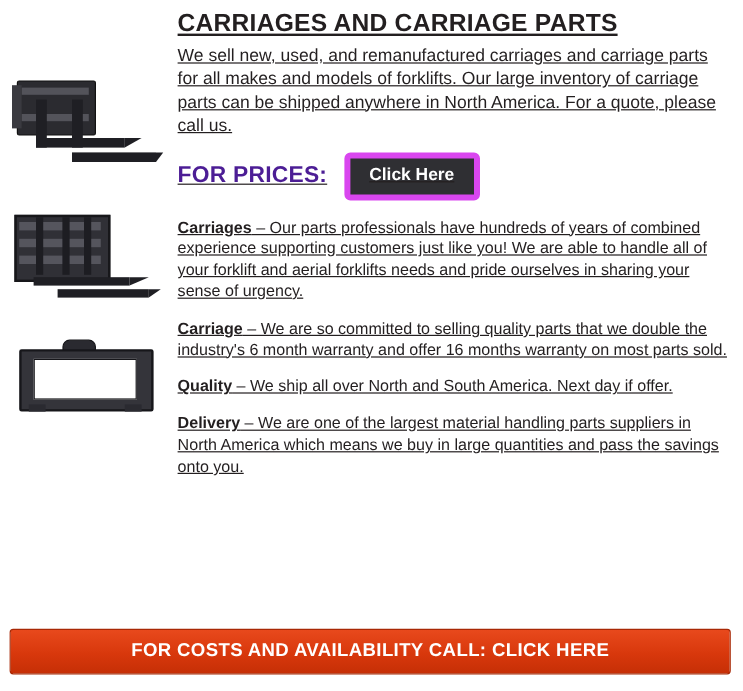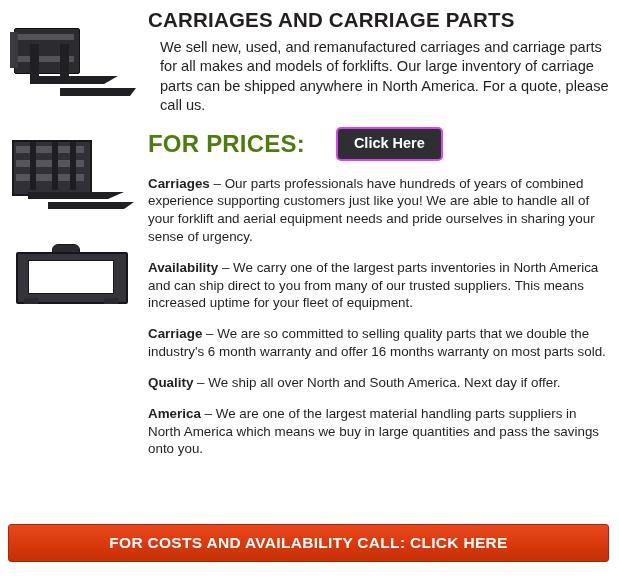--- a/index.html
+++ b/index.html
@@ -16,21 +16,22 @@
   }
   .page {
     position: relative;
     width: 619px;
     height: 576px;
     box-sizing: border-box;
     padding: 8px 10px 0 8px;
   }
   .columns {
     display: flex;
-    align-items: flex-start;
+    align-items: center;
+    text-decoration: underline;
   }
   .left-col {
     width: 132px;
     flex: 0 0 132px;
     padding-top: 18px;
   }
   .right-col {
     flex: 1 1 auto;
     padding-left: 8px;
   }
@@ -193,45 +194,45 @@
     font-size: 20.5px;
     font-weight: bold;
     letter-spacing: 0.2px;
     color: #231f20;
     margin: 0 0 6px 0;
     text-transform: uppercase;
   }
   p.intro {
     font-size: 14.6px;
     line-height: 1.32;
-    margin: 0 0 12px 12px;
+    margin: 0 0 12px 0;
     color: #231f20;
   }
   .prices-row {
     display: flex;
     align-items: center;
     margin: 2px 0 14px 0;
   }
   .prices-label {
-    color: #4d7c0f;
-    font-weight: bold;
-    font-size: 24px;
+    color: #4c1d95;
+    font-weight: bold;
+    font-size: 19px;
     letter-spacing: 0.2px;
-    margin-right: 31px;
+    margin-right: 14px;
     text-transform: uppercase;
   }
   .click-here-btn {
     display: inline-block;
     background: #2f2f33;
     color: #ffffff;
     font-size: 14.5px;
     font-weight: bold;
     padding: 7px 16px 8px 16px;
     border-radius: 5px;
-    border: 2px solid #d946ef;
+    border: 5px solid #d946ef;
     text-decoration: none;
     cursor: pointer;
     line-height: 1;
   }
   .feature {
     font-size: 13.4px;
     line-height: 1.33;
     margin: 0 0 13px 0;
     color: #231f20;
   }
@@ -308,27 +309,26 @@
 
       <h1 class="title">Carriages and Carriage Parts</h1>
 
       <p class="intro">We sell new, used, and remanufactured carriages and carriage parts for all makes and models of forklifts. Our large inventory of carriage parts can be shipped anywhere in North America. For a quote, please call us.</p>
 
       <div class="prices-row">
         <span class="prices-label">For Prices:</span>
         <a class="click-here-btn" href="#">Click Here</a>
       </div>
 
-      <p class="feature"><span class="lead">Carriages</span><span> – Our parts professionals have hundreds of years of combined experience supporting customers just like you!  We are able to handle all of your forklift and aerial equipment needs and pride ourselves in sharing your sense of urgency.</span></p>
-
-      <p class="feature"><span class="lead">Availability</span><span> – We carry one of the largest parts inventories in North America and can ship direct to you from many of our trusted suppliers. This means increased uptime for your fleet of equipment.</span></p>
+      <p class="feature"><span class="lead">Carriages</span><span> – Our parts professionals have hundreds of years of combined experience supporting customers just like you!  We are able to handle all of your forklift and aerial forklifts needs and pride ourselves in sharing your sense of urgency.</span></p>
+
 
       <p class="feature"><span class="lead">Carriage</span><span> – We are so committed to selling quality parts that we double the industry's 6 month warranty and offer 16 months warranty on most parts sold.</span></p>
 
       <p class="feature"><span class="lead">Quality</span><span> – We ship all over North and South America.  Next day if offer.</span></p>
 
-      <p class="feature"><span class="lead">America</span><span> – We are one of the largest material handling parts suppliers in North America which means we buy in large quantities and pass the savings onto you.</span></p>
+      <p class="feature"><span class="lead">Delivery</span><span> – We are one of the largest material handling parts suppliers in North America which means we buy in large quantities and pass the savings onto you.</span></p>
 
     </div>
   </div>
 
   <div class="cta">For Costs and Availability Call: Click Here</div>
 </div>
 
 </body></html>

